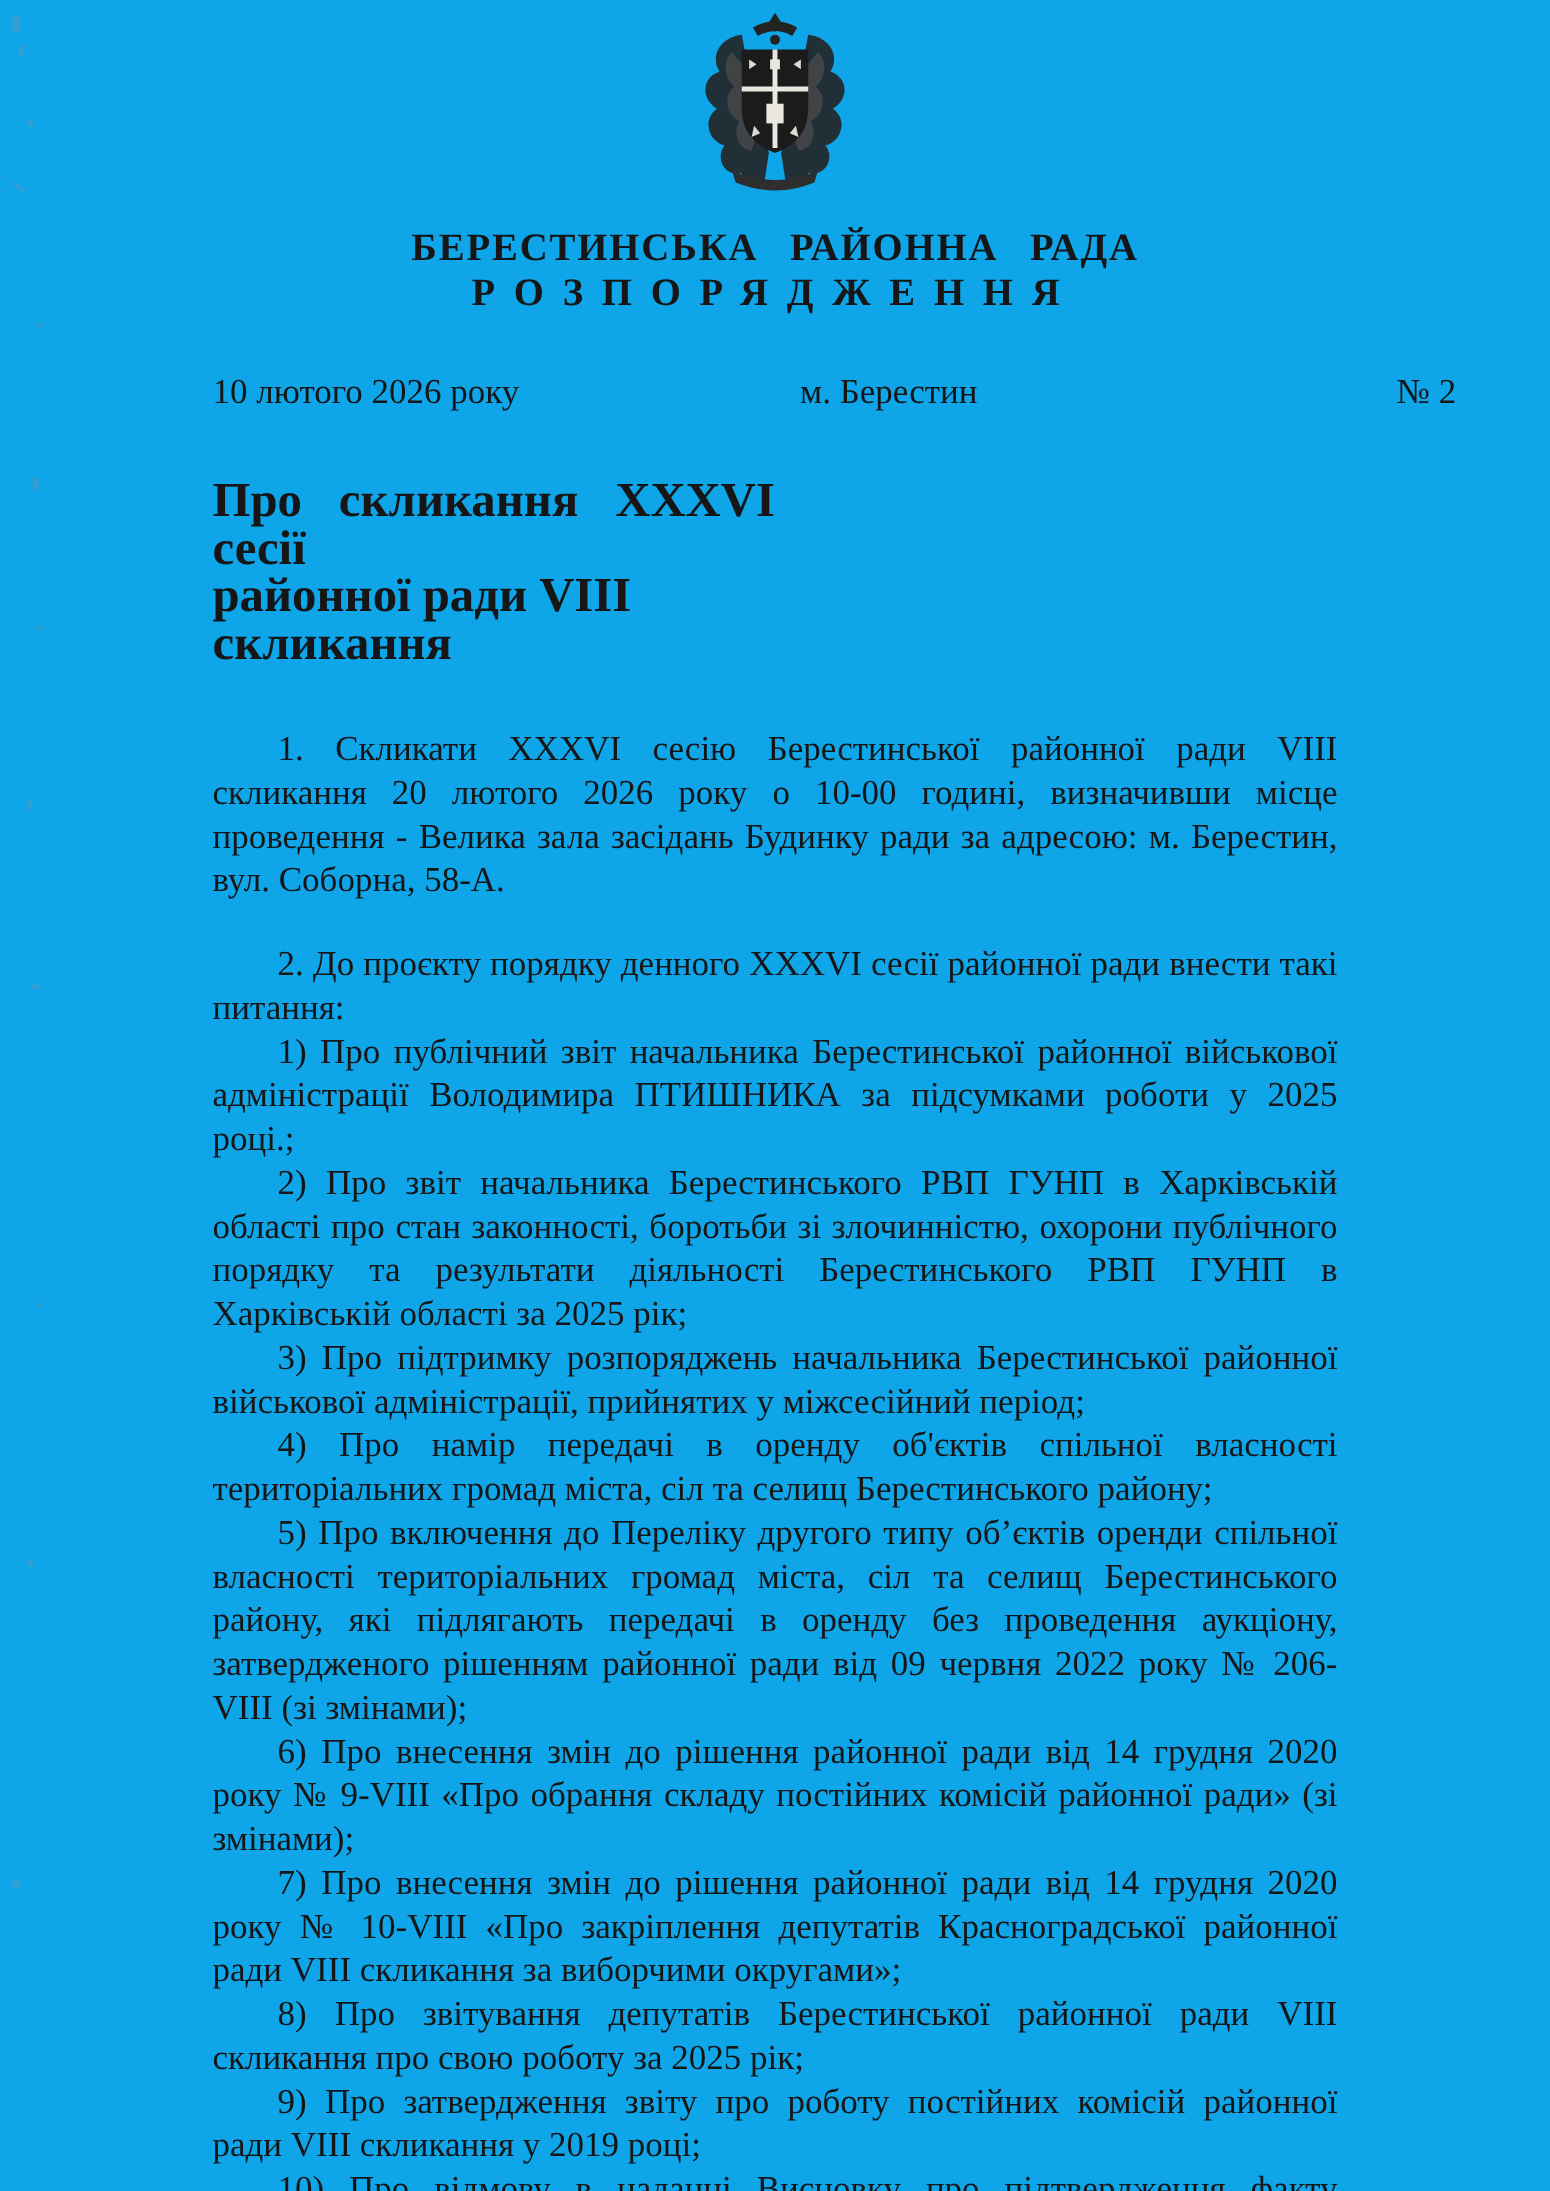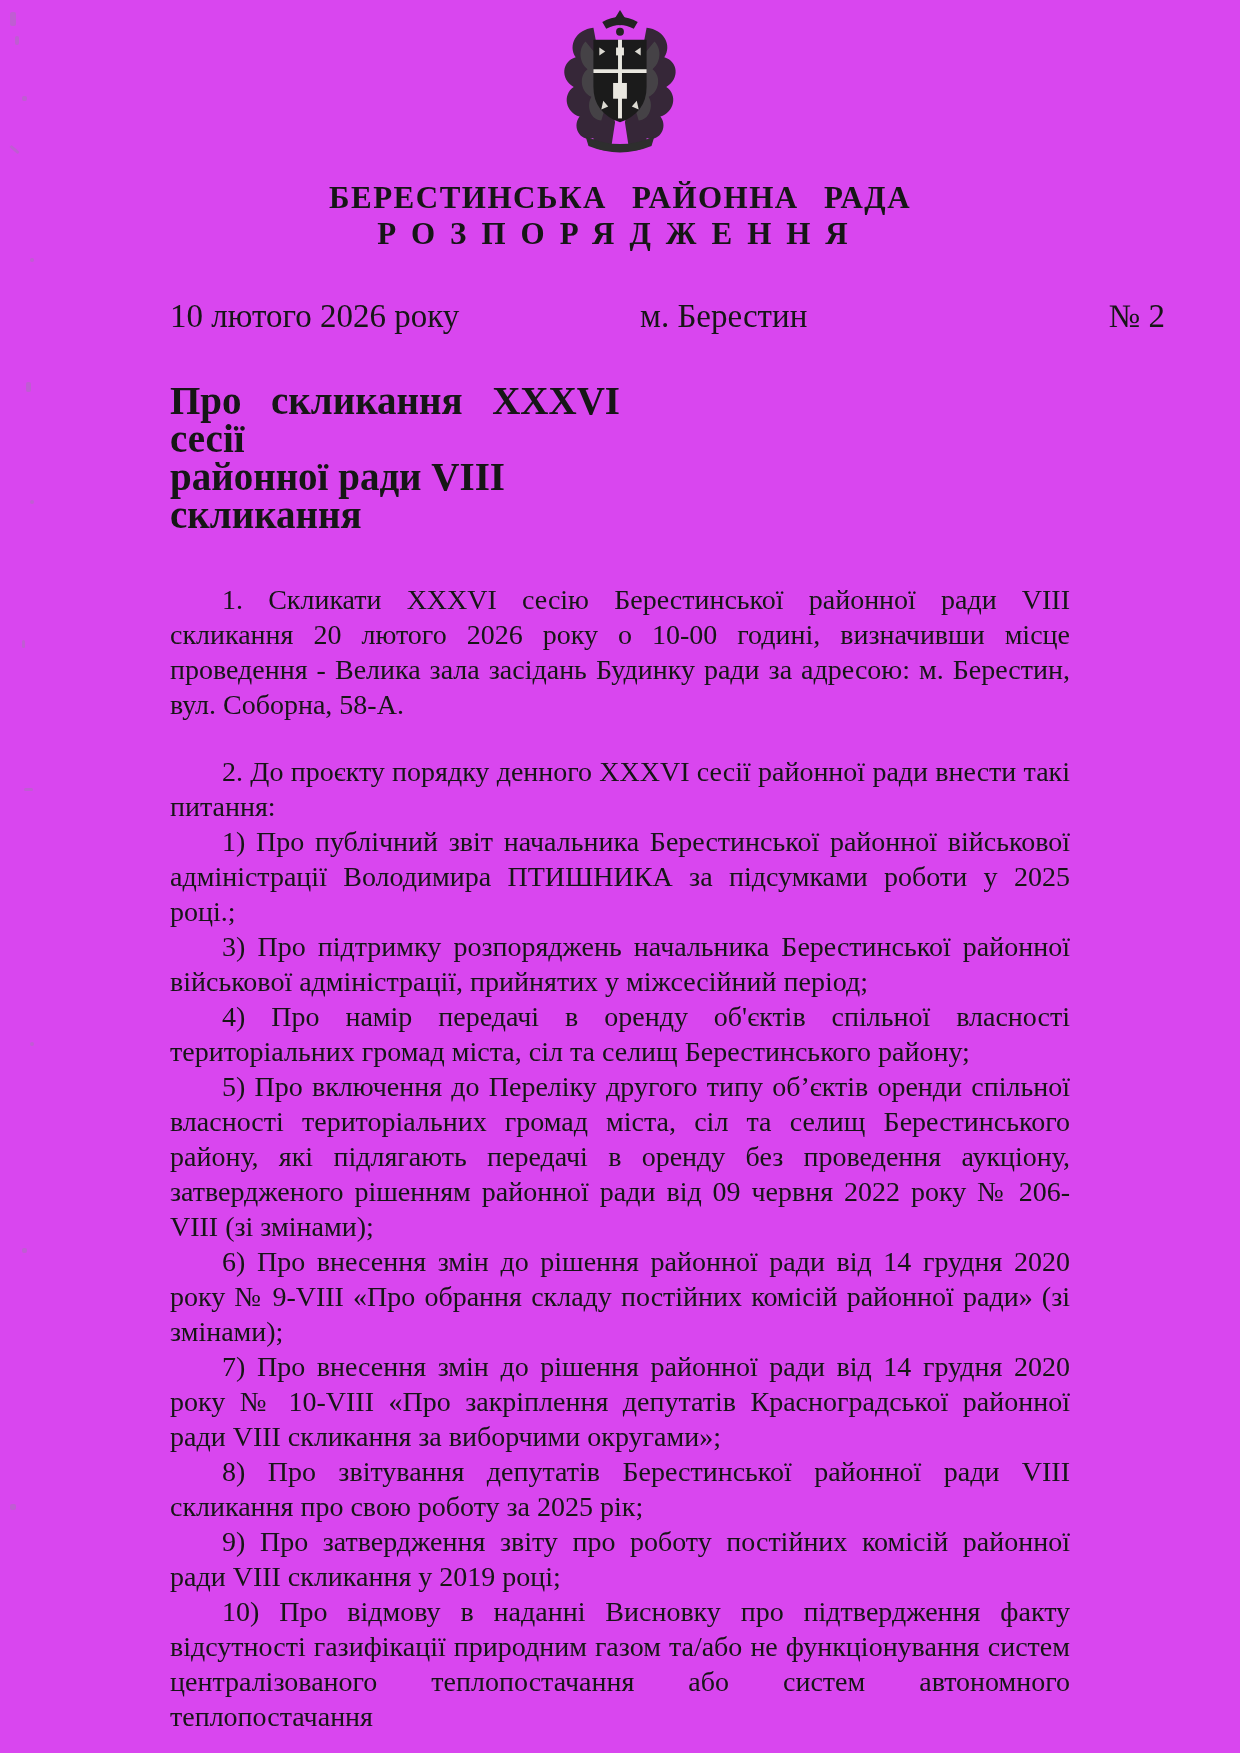--- a/index.html
+++ b/index.html
@@ -6,21 +6,21 @@
   body{
     width:1240px;height:1753px;
     background:#ffffff;
     font-family:"Liberation Serif","DejaVu Serif",serif;
     color:#161616;
     -webkit-font-smoothing:antialiased;
   }
   .page{
     position:relative;
     width:1240px;height:1753px;
-    background:#d946ef;
+    background:#0ea5e9;
     overflow:hidden;
   }
   
   .emblem-wrap{
     padding-top:6px;
     height:152px;
     text-align:center;
   }
   .org-title{
     margin-top:22px;
@@ -34,21 +34,21 @@
     text-align:center;
     font-size:31px;
     font-weight:bold;
     letter-spacing:15px;
   }
   
   .date-row{
     position:relative;
     margin:46px 75px 0 170px;
     height:38px;
-    font-size:33px;
+    font-size:28px;
   }
   .date-row .date{position:absolute;left:0;top:0;}
   .date-row .place{position:absolute;left:470px;top:0;}
   .date-row .number{position:absolute;right:0;top:0;}
   
   .subject{
     margin:46px 0 0 170px;
     width:450px;
     font-size:39px;
     font-weight:bold;
@@ -143,20 +143,21 @@
   <div class="body-text">
 
     <p class="spaced"><span class="num">1.</span> <span>Скликати XXXVI сесію Берестинської районної ради VIII скликання 20 лютого 2026 року о 10-00 годині, визначивши місце проведення - Велика зала засідань Будинку ради за адресою: м. Берестин,  вул. Соборна, 58-А.</span></p>
 
     <p class="spaced"><span class="num">2.</span> <span>До проєкту порядку денного XXXVI сесії районної ради внести такі питання:</span></p>
 
     <div>
 
         <p class="agenda-item"><span class="num">1)</span> <span>Про публічний звіт начальника Берестинської районної військової адміністрації  Володимира ПТИШНИКА за підсумками роботи у 2025 році.;</span></p>
 
+        <p class="agenda-item"><span class="num">2)</span> <span>Про звіт начальника Берестинського  РВП ГУНП в Харківській області про стан законності, боротьби зі злочинністю, охорони публічного порядку та результати діяльності Берестинського  РВП ГУНП в Харківській області за 2025 рік;</span></p>
 
         <p class="agenda-item"><span class="num">3)</span> <span>Про підтримку розпоряджень начальника Берестинської районної військової адміністрації, прийнятих у міжсесійний період;</span></p>
 
         <p class="agenda-item"><span class="num">4)</span> <span>Про намір передачі в оренду об'єктів спільної власності територіальних громад міста, сіл та селищ Берестинського району;</span></p>
 
         <p class="agenda-item"><span class="num">5)</span> <span>Про включення до Переліку другого типу об’єктів оренди спільної власності територіальних громад міста, сіл та селищ Берестинського району, які підлягають передачі в оренду без проведення аукціону, затвердженого рішенням районної ради від 09 червня 2022 року № 206-VIII (зі змінами);</span></p>
 
         <p class="agenda-item"><span class="num">6)</span> <span>Про внесення змін до рішення районної ради від 14 грудня 2020 року № 9-VIII «Про обрання складу постійних комісій районної ради» (зі змінами);</span></p>
 
         <p class="agenda-item"><span class="num">7)</span> <span>Про внесення змін до рішення районної ради від 14 грудня 2020 року № 10-VIII «Про закріплення депутатів Красноградської районної ради VIII скликання за виборчими округами»;</span></p>

